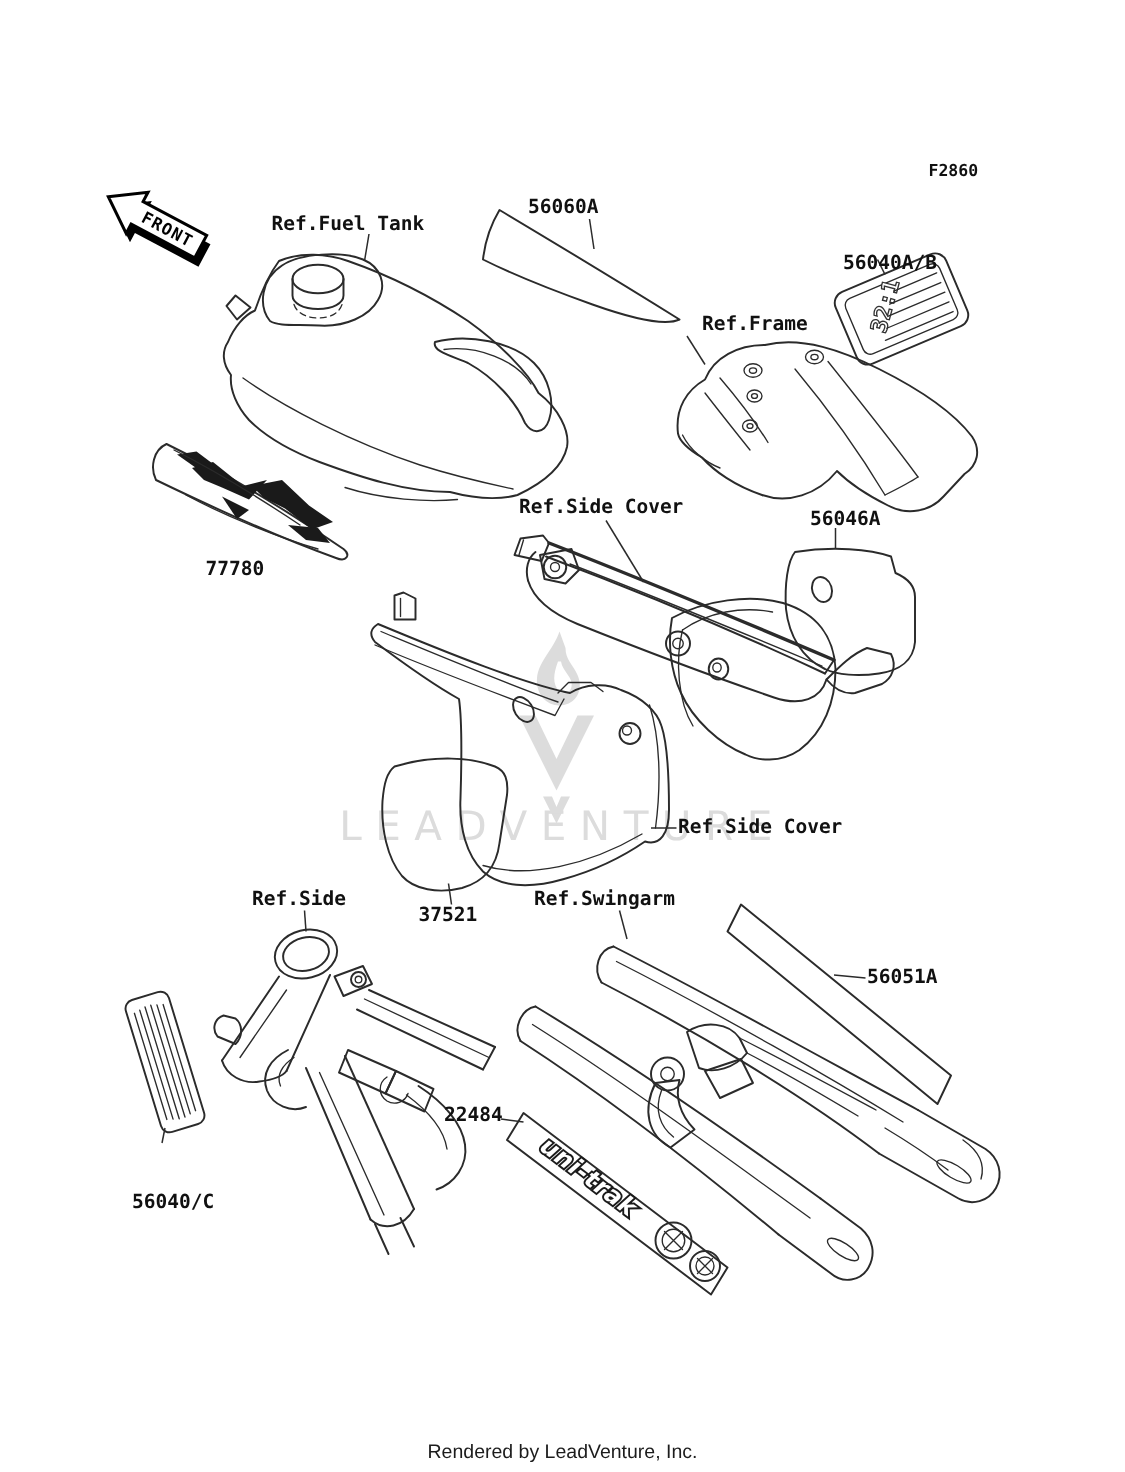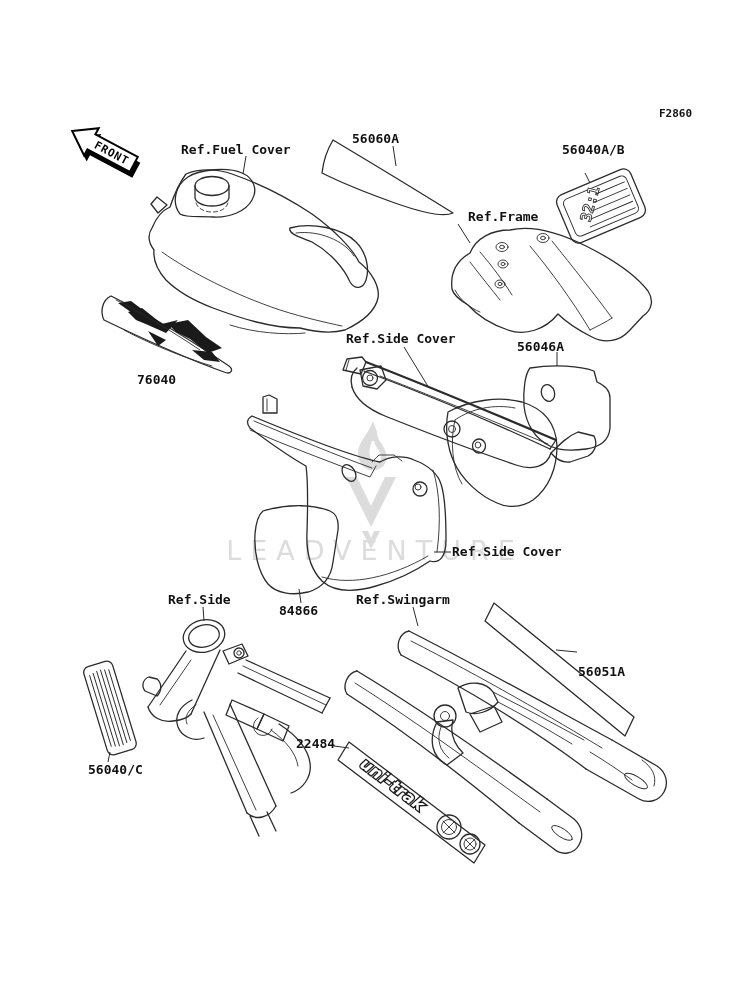--- a/index.html
+++ b/index.html
@@ -1,20 +1,20 @@
 <!DOCTYPE html>
 <html><head>
 <meta charset="utf-8">
 <style>
   html,body{margin:0;padding:0;background:#fff;}
   #page{position:relative;width:750px;height:981px;background:#fff;overflow:hidden;
         font-family:"DejaVu Sans Mono", monospace;}
   .callout{position:absolute;font:bold 13px "DejaVu Sans Mono", monospace;color:#111;
            white-space:nowrap;letter-spacing:0px;}
-  .fig-code{position:absolute;font:bold 11px "DejaVu Sans Mono", monospace;color:#111;margin-left:40px;}
+  .fig-code{position:absolute;font:bold 11px "DejaVu Sans Mono", monospace;color:#111;}
   .footer{position:absolute;left:0;right:0;top:960px;text-align:center;
           font:13px "Liberation Sans", sans-serif;color:#1c1c1c;}
   svg{position:absolute;left:0;top:0;}
   .ln{stroke:#2b2b2b;fill:none;stroke-width:1.3;stroke-linecap:round;stroke-linejoin:round;}
   .thin{stroke-width:0.9;}
   .thick{stroke-width:2.3;}
   .leader{stroke:#2b2b2b;stroke-width:1;fill:none;}
   .blackfill{fill:#1a1a1a;stroke:none;}
   .wm{fill:#dcdcdc;}
 </style>
@@ -234,28 +234,29 @@
     <path class="leader" d="M299,589 L301,603"></path>
     <path class="leader" d="M203,607 L204,621"></path>
     <path class="leader" d="M413,607 L418,626"></path>
     <path class="leader" d="M556,650 L577,652"></path>
     <path class="leader" d="M334,746 L349,748"></path>
     <path class="leader" d="M110,752 L108,762"></path>
   </g>
 </svg>
 
   <div class="fig-code" style="left:619px;top:107px">F2860</div>
-  <div class="callout" style="left:181px;top:142px">Ref.Fuel Cover</div>
+  <div class="callout" style="left:181px;top:142px">Ref.Fuel Tank</div>
   <div class="callout" style="left:352px;top:131px">56060A</div>
-  <div class="callout" style="left:562px;top:142px">56040A/B</div>
+  <div class="callout" style="left:562px;top:168px">56040A/B</div>
   <div class="callout" style="left:468px;top:209px">Ref.Frame</div>
   <div class="callout" style="left:346px;top:331px">Ref.Side Cover</div>
-  <div class="callout" style="left:517px;top:339px">56046A</div>
-  <div class="callout" style="left:137px;top:372px">76040</div>
+  <div class="callout" style="left:540px;top:339px">56046A</div>
+  <div class="callout" style="left:137px;top:372px">77780</div>
   <div class="callout" style="left:452px;top:544px">Ref.Side Cover</div>
-  <div class="callout" style="left:279px;top:603px">84866</div>
+  <div class="callout" style="left:279px;top:603px">37521</div>
   <div class="callout" style="left:168px;top:592px">Ref.Side</div>
   <div class="callout" style="left:356px;top:592px">Ref.Swingarm</div>
-  <div class="callout" style="left:578px;top:664px">56051A</div>
+  <div class="callout" style="left:578px;top:644px">56051A</div>
   <div class="callout" style="left:296px;top:736px">22484</div>
-  <div class="callout" style="left:88px;top:762px">56040/C</div>
-
+  <div class="callout" style="left:88px;top:794px">56040/C</div>
+
+  <div class="footer">Rendered by LeadVenture, Inc.</div>
 </div>
 
 </body></html>

